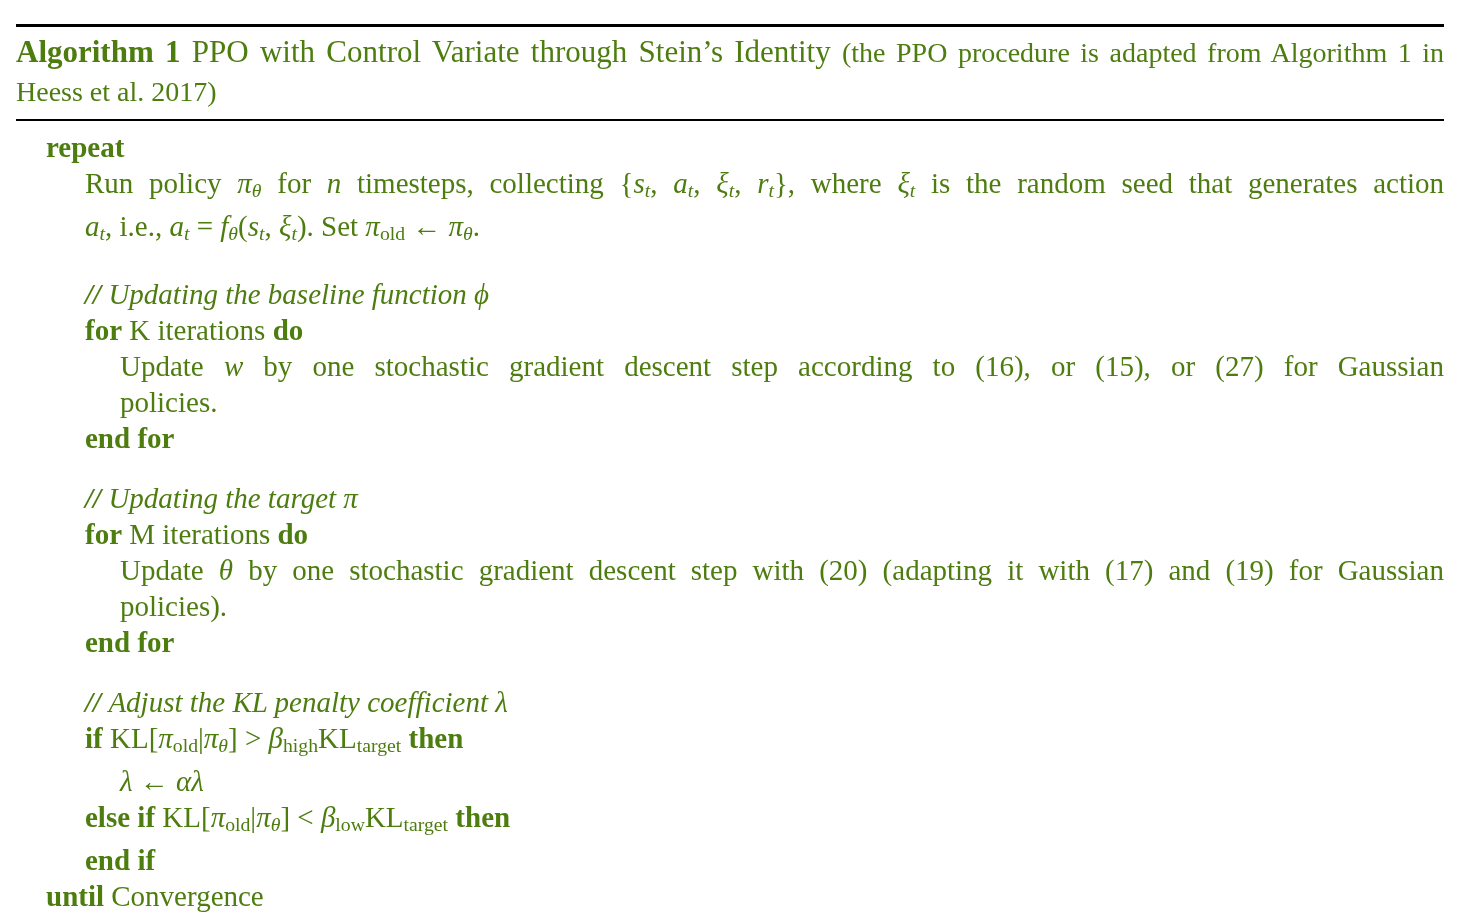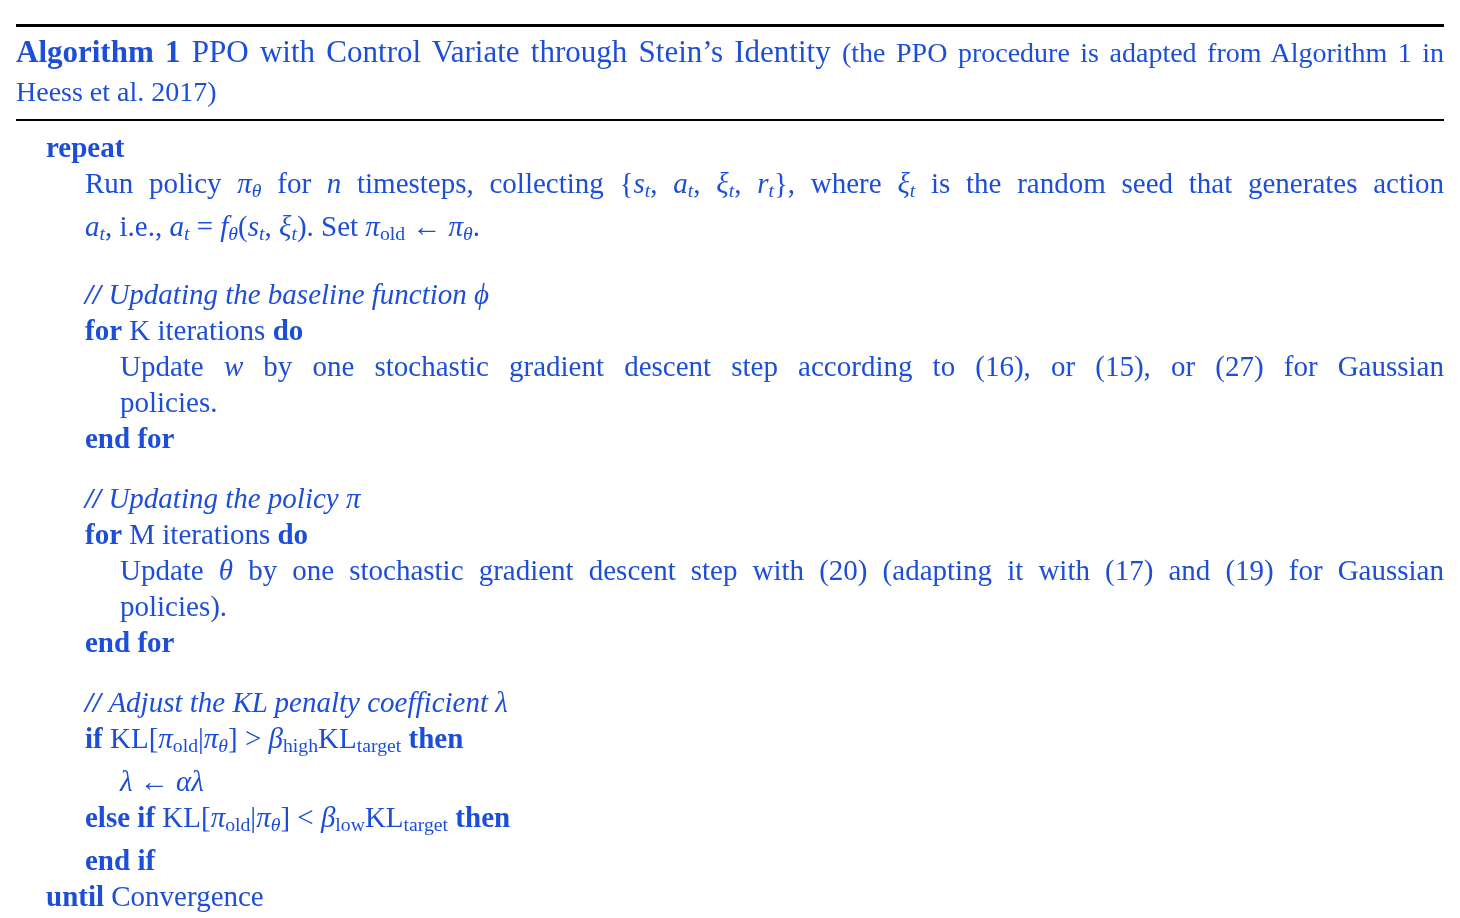--- a/index.html
+++ b/index.html
@@ -9,21 +9,21 @@
     width: 1460px;
     height: 918px;
     overflow: hidden;
   }
   .algo-figure {
     box-sizing: border-box;
     width: 1460px;
     height: 643px;
     padding: 24px 16px 0 16px;
     font-family: "Liberation Serif", "DejaVu Serif", serif;
-    color: #1d4ed8;
+    color: #4d7c0f;
   }
   .rule-top    { border: none; border-top: 3px solid #000; margin: 0; }
   .rule-mid    { border: none; border-top: 2px solid #000; margin: 0; }
 
   .algo-title {
     font-size: 31px;
     line-height: 38px;
     padding: 6px 0 8px 0;
     text-align: justify;
   }
@@ -64,21 +64,21 @@
   <hr class="rule-mid">
   <div class="algo-body" id="algo-body">
       <div class="algo-line ind-1"><span class="seg-b">repeat</span></div>
       <div class="algo-line ind-2 justify"><span class="seg-r">Run policy </span><span class="seg-m">π</span><span class="seg-msub">θ</span><span class="seg-r"> for </span><span class="seg-m">n</span><span class="seg-r"> timesteps, collecting </span><span class="seg-r">{</span><span class="seg-m">s</span><span class="seg-msub">t</span><span class="seg-r">, </span><span class="seg-m">a</span><span class="seg-msub">t</span><span class="seg-r">, </span><span class="seg-m">ξ</span><span class="seg-msub">t</span><span class="seg-r">, </span><span class="seg-m">r</span><span class="seg-msub">t</span><span class="seg-r">}</span><span class="seg-r">, where </span><span class="seg-m">ξ</span><span class="seg-msub">t</span><span class="seg-r"> is the random seed that generates action</span></div>
       <div class="algo-line ind-2"><span class="seg-m">a</span><span class="seg-msub">t</span><span class="seg-r">, i.e., </span><span class="seg-m">a</span><span class="seg-msub">t</span><span class="seg-r"> = </span><span class="seg-m">f</span><span class="seg-msub">θ</span><span class="seg-r">(</span><span class="seg-m">s</span><span class="seg-msub">t</span><span class="seg-r">, </span><span class="seg-m">ξ</span><span class="seg-msub">t</span><span class="seg-r">). Set </span><span class="seg-m">π</span><span class="seg-sub">old</span><span class="seg-r"> ← </span><span class="seg-m">π</span><span class="seg-msub">θ</span><span class="seg-r">.</span></div>
       <div class="algo-line ind-2 gap"><span class="seg-bi">// </span><span class="seg-i">Updating the baseline function </span><span class="seg-m">ϕ</span></div>
       <div class="algo-line ind-2"><span class="seg-b">for</span><span class="seg-r"> K iterations </span><span class="seg-b">do</span></div>
       <div class="algo-line ind-3 justify"><span class="seg-r">Update </span><span class="seg-m">w</span><span class="seg-r"> by one stochastic gradient descent step according to (16), or (15), or (27) for Gaussian</span></div>
       <div class="algo-line ind-3"><span class="seg-r">policies.</span></div>
       <div class="algo-line ind-2"><span class="seg-b">end for</span></div>
-      <div class="algo-line ind-2 gap"><span class="seg-bi">// </span><span class="seg-i">Updating the policy </span><span class="seg-m">π</span></div>
+      <div class="algo-line ind-2 gap"><span class="seg-bi">// </span><span class="seg-i">Updating the target </span><span class="seg-m">π</span></div>
       <div class="algo-line ind-2"><span class="seg-b">for</span><span class="seg-r"> M iterations </span><span class="seg-b">do</span></div>
       <div class="algo-line ind-3 justify"><span class="seg-r">Update </span><span class="seg-m">θ</span><span class="seg-r"> by one stochastic gradient descent step with (20) (adapting it with (17) and (19) for Gaussian</span></div>
       <div class="algo-line ind-3"><span class="seg-r">policies).</span></div>
       <div class="algo-line ind-2"><span class="seg-b">end for</span></div>
       <div class="algo-line ind-2 gap"><span class="seg-bi">// </span><span class="seg-i">Adjust the KL penalty coefficient </span><span class="seg-m">λ</span></div>
       <div class="algo-line ind-2"><span class="seg-b">if</span><span class="seg-r"> KL[</span><span class="seg-m">π</span><span class="seg-sub">old</span><span class="seg-r">|</span><span class="seg-m">π</span><span class="seg-msub">θ</span><span class="seg-r">] &gt; </span><span class="seg-m">β</span><span class="seg-sub">high</span><span class="seg-r">KL</span><span class="seg-sub">target</span><span class="seg-r"> </span><span class="seg-b">then</span></div>
       <div class="algo-line ind-3"><span class="seg-m">λ</span><span class="seg-r"> ← </span><span class="seg-m">αλ</span></div>
       <div class="algo-line ind-2"><span class="seg-b">else if</span><span class="seg-r"> KL[</span><span class="seg-m">π</span><span class="seg-sub">old</span><span class="seg-r">|</span><span class="seg-m">π</span><span class="seg-msub">θ</span><span class="seg-r">] &lt; </span><span class="seg-m">β</span><span class="seg-sub">low</span><span class="seg-r">KL</span><span class="seg-sub">target</span><span class="seg-r"> </span><span class="seg-b">then</span></div>
       <div class="algo-line ind-2"><span class="seg-b">end if</span></div>
       <div class="algo-line ind-1"><span class="seg-b">until</span><span class="seg-r"> Convergence</span></div>

